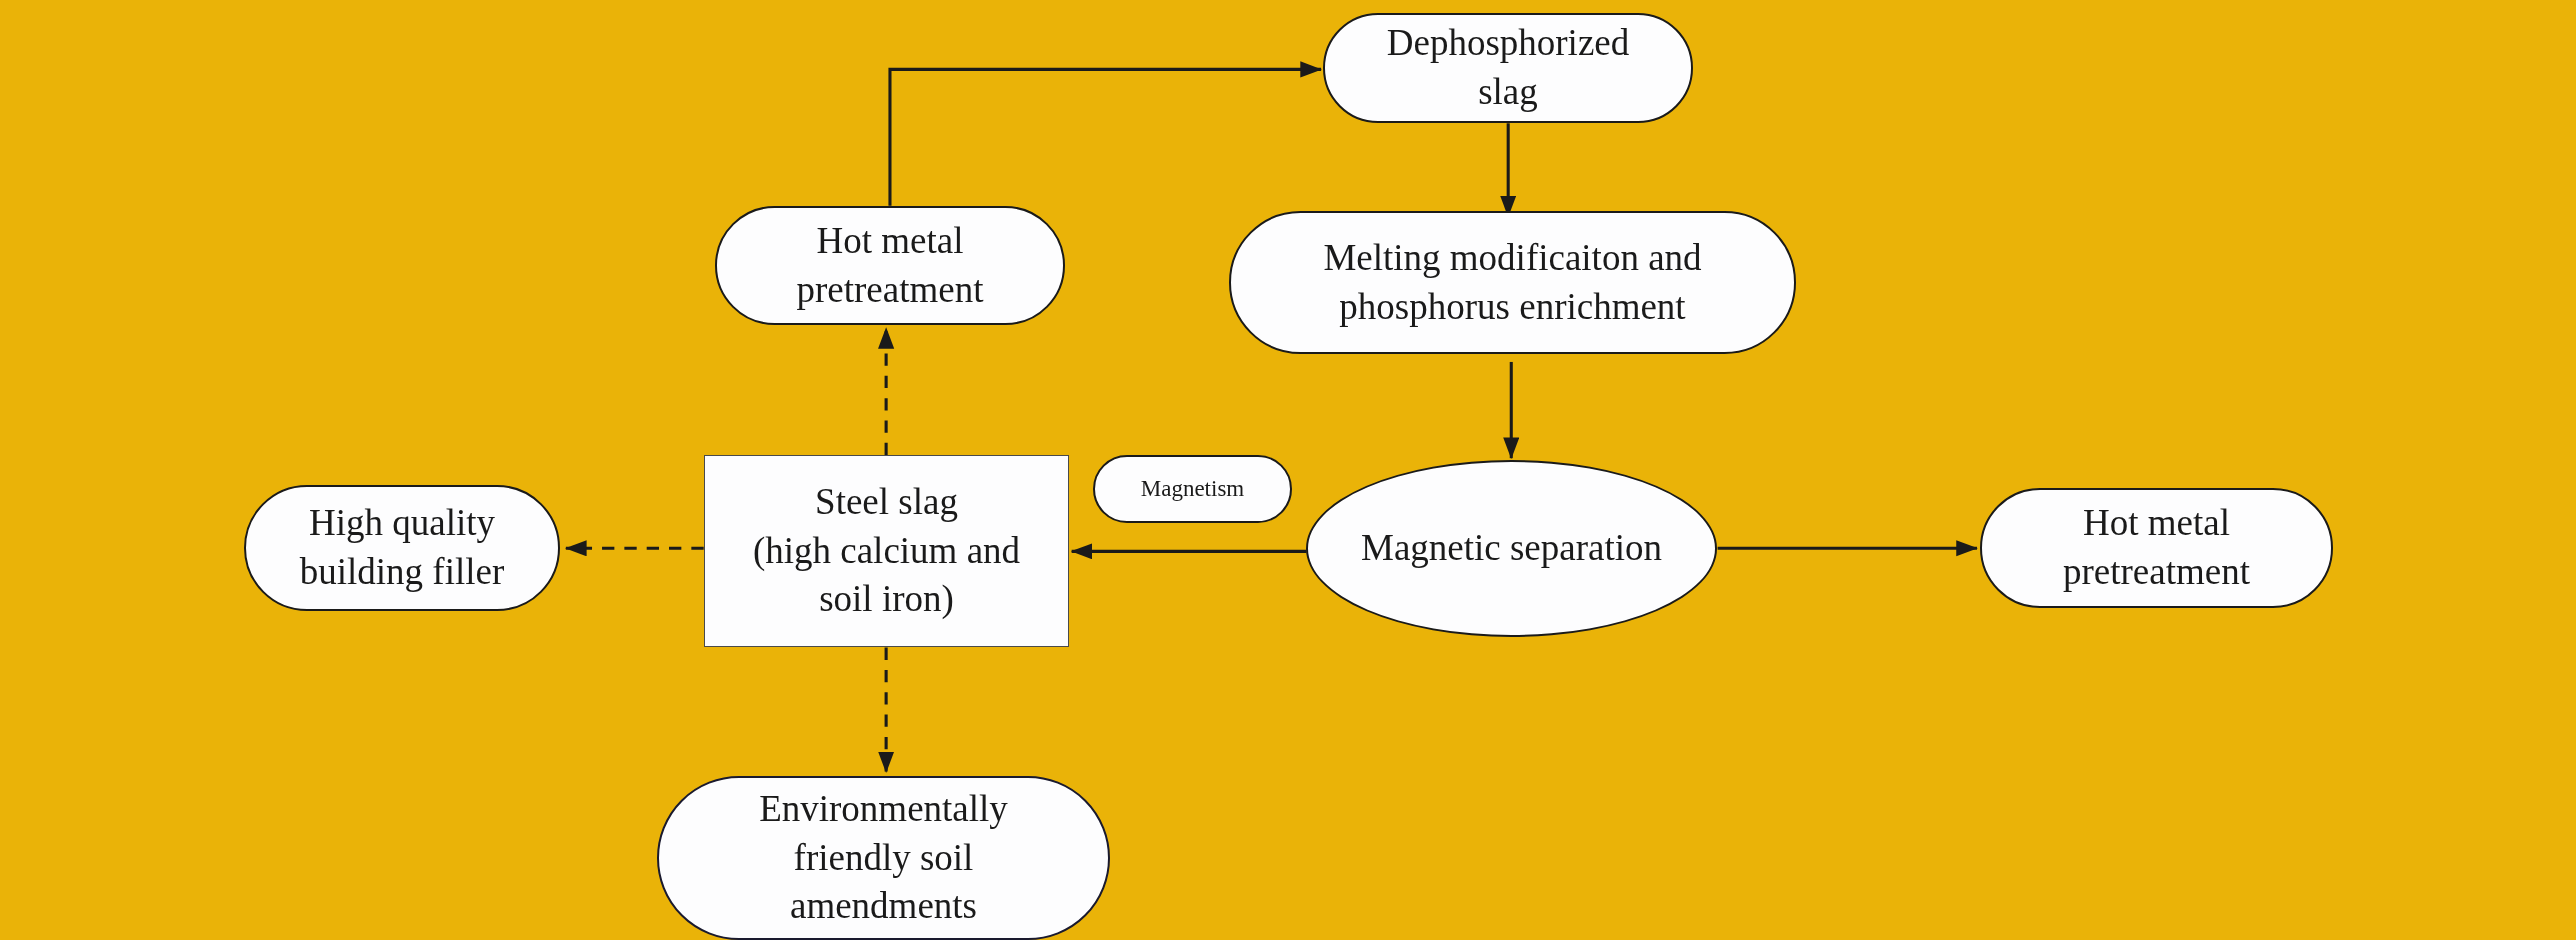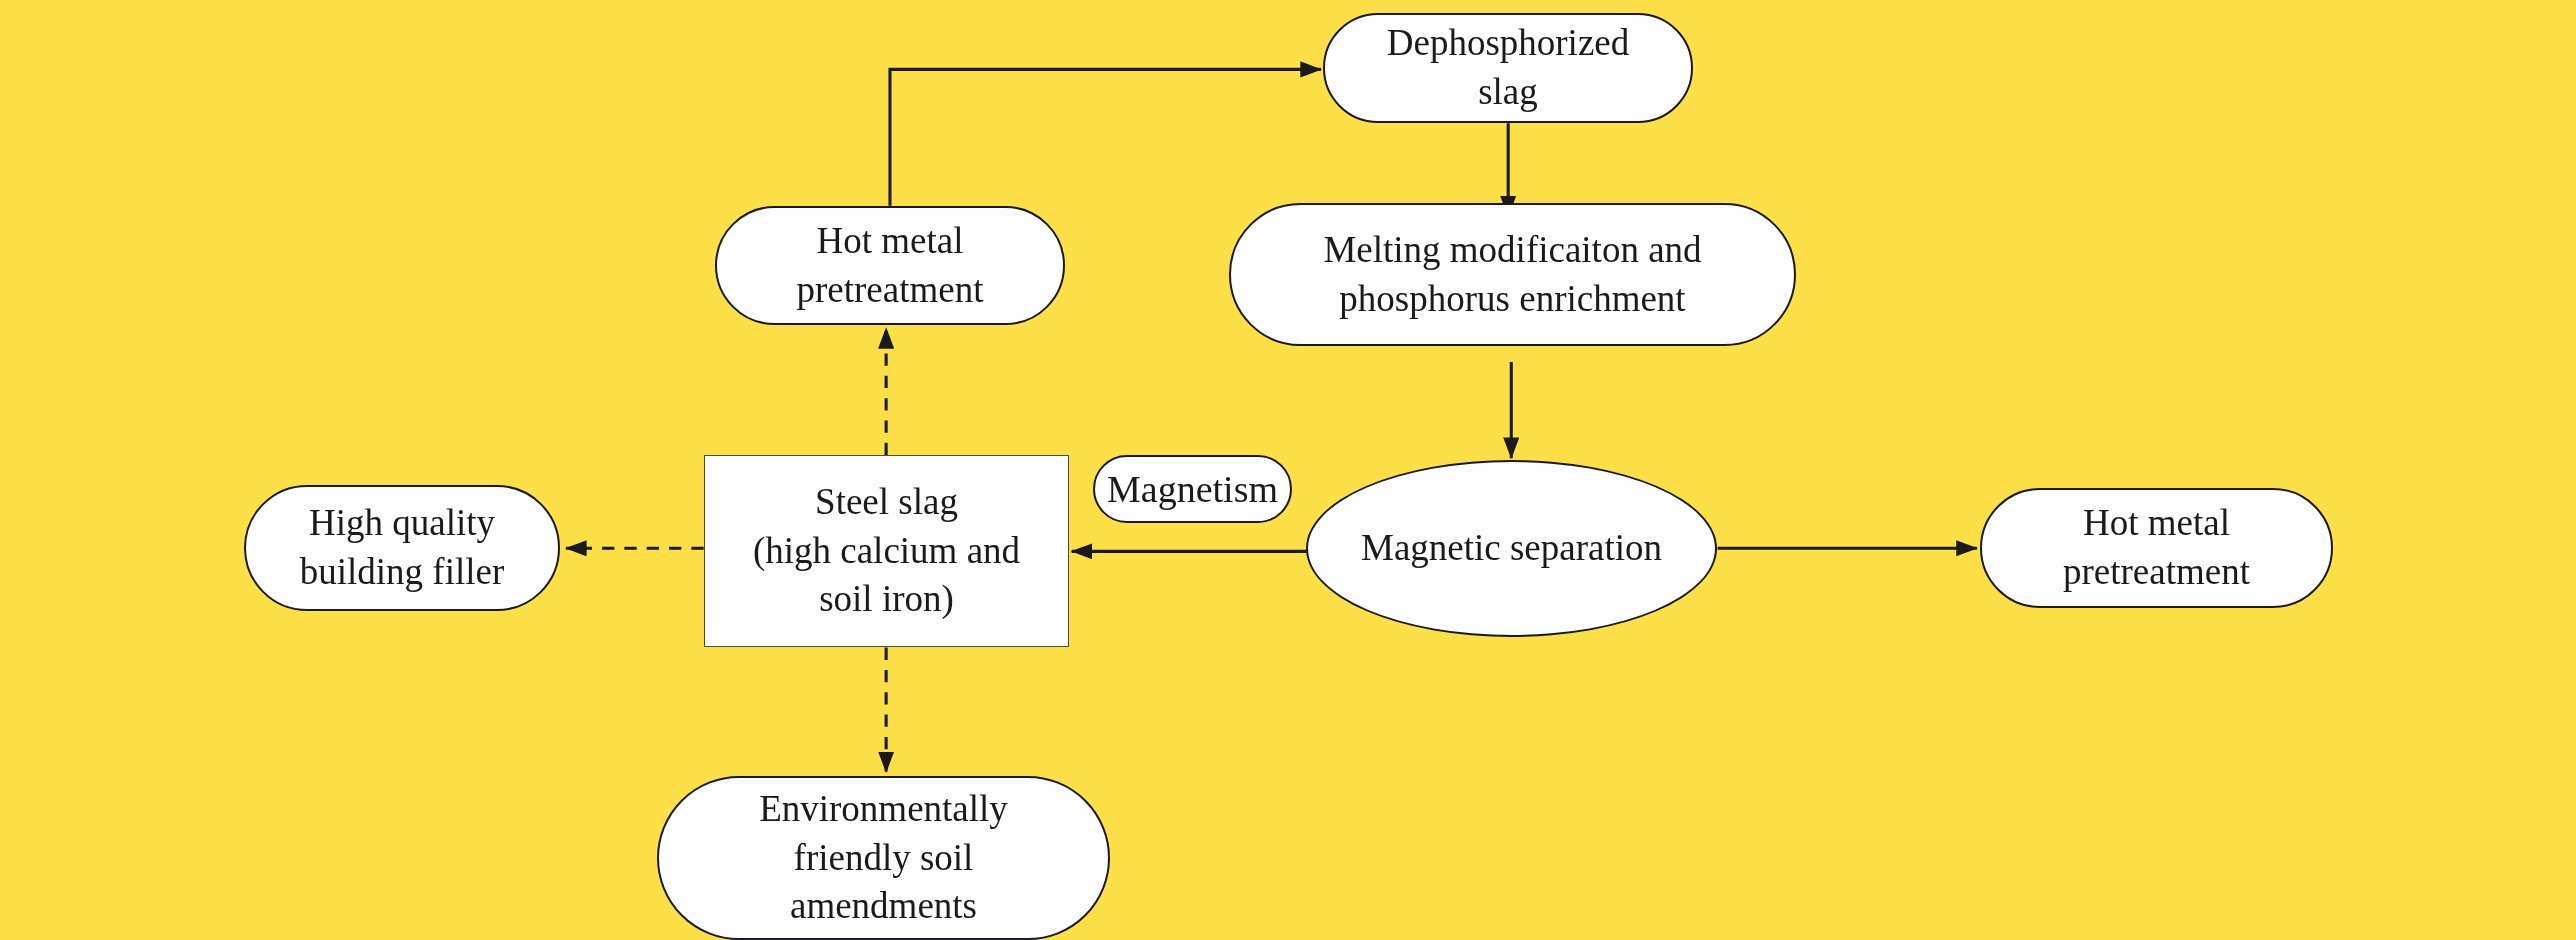--- a/index.html
+++ b/index.html
@@ -7,21 +7,21 @@
     padding: 0;
   }
   body {
     font-family: "Liberation Serif", "DejaVu Serif", serif;
     background: #f6f5f8;
   }
   .canvas {
     position: relative;
     width: 2576px;
     height: 941px;
-    background: #fde047;
+    background: #eab308;
     overflow: hidden;
   }
   .arrows {
     position: absolute;
     left: 0;
     top: 0;
     width: 2576px;
     height: 941px;
     z-index: 0;
   }
@@ -38,29 +38,29 @@
     color: #1a1a1a;
     font-size: 37px;
     line-height: 1.32;
     white-space: pre-line;
     padding: 6.2px 18.5px;
   }
   .stadium { border-radius: 769px; }
   .ellipse { border-radius: 50%; }
   .rect    { border-radius: 0; border-width: 1.5px; border-color: #4a4a4a; }
   .small-label {
-    font-size: 38px;
+    font-size: 23px;
     border-width: 2.3px;
     padding: 1px 14px;
   }
 
   
   #node-dephosphorized-slag        { left: 1323px; top: 13px;   width: 370px; height: 110px; }
   #node-hot-metal-pretreatment-top { left: 715px;  top: 206px;  width: 350px; height: 119px; }
-  #node-melting-modification       { left: 1229px; top: 203px;  width: 567px; height: 143px; }
+  #node-melting-modification       { left: 1229px; top: 211px;  width: 567px; height: 143px; }
   #node-magnetic-separation        { left: 1306px; top: 460px;  width: 411px; height: 177px; }
   #node-magnetism                  { left: 1093px; top: 455px;  width: 199px; height: 68px;  }
   #node-nonmagnetic                { left: 1742px; top: 457px;  width: 217px; height: 64px;  }
   #node-hot-metal-pretreatment-right { left: 1980px; top: 488px; width: 353px; height: 120px; }
   #node-steel-slag                 { left: 704px;  top: 455px;  width: 365px; height: 192px; }
   #node-building-filler            { left: 244px;  top: 485px;  width: 316px; height: 126px; }
   #node-soil-amendments            { left: 657px;  top: 776px; width: 453px; height: 164px; border-color: #1a1a2e; }
 </style>
 </head>
 <body>

